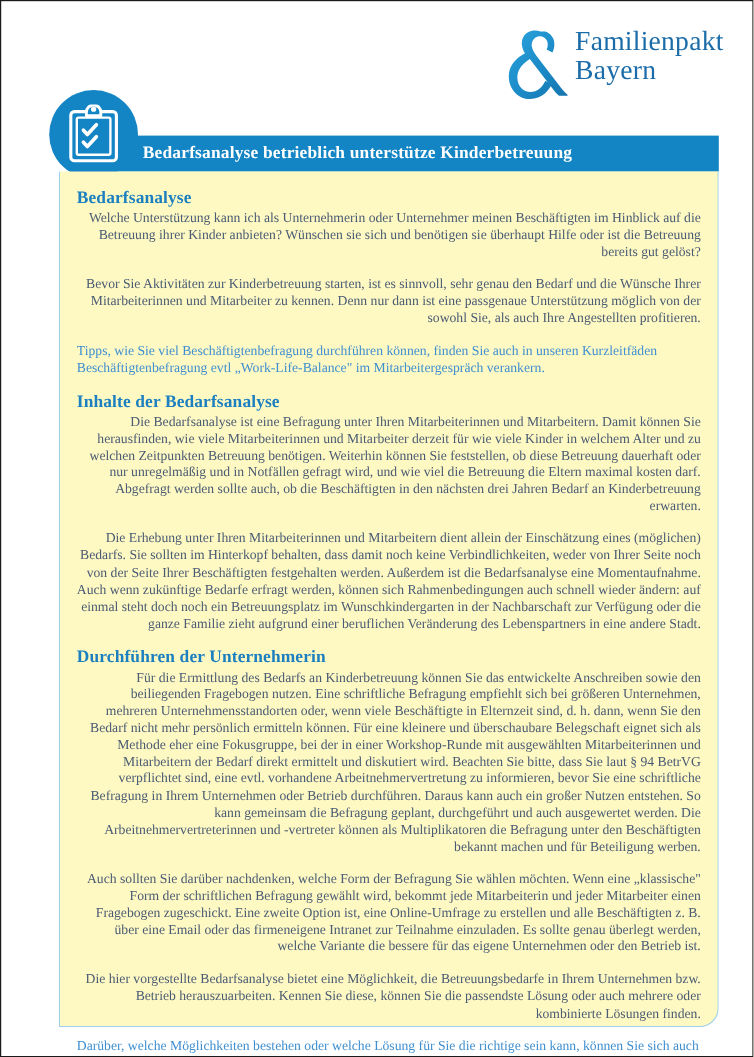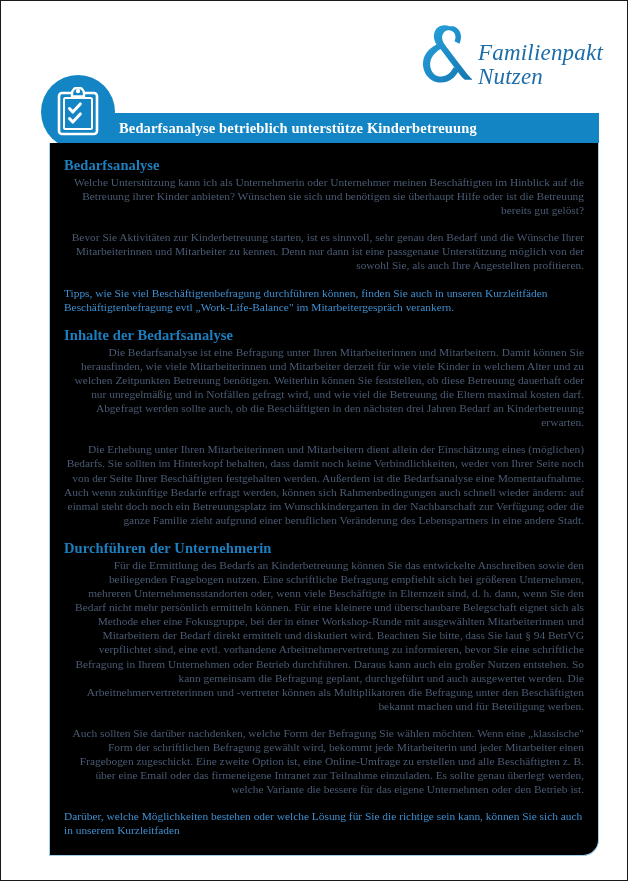--- a/index.html
+++ b/index.html
@@ -23,23 +23,22 @@
     background: #ffffff;
     overflow: hidden;
   }
 
   
   .brand {
     position: absolute;
     top: 22px;
     right: 24px;
     display: flex;
-    align-items: flex-end;
+    align-items: flex-start;
     gap: 6px;
-    font-style: italic;
   }
   .brand-amp {
     width: 58px;
     height: 66px;
     flex: 0 0 auto;
     display: block;
   }
   .brand-words {
     display: flex;
     flex-direction: column;
@@ -95,21 +94,21 @@
     top: 142px;
     width: 550px;
     height: 713px;
     box-sizing: border-box;
     border: 1.5px solid #9fd0ea;
     border-top: none;
     border-top-right-radius: 0;
     border-bottom-right-radius: 16px;
     border-bottom-left-radius: 0;
     padding: 14px 14px 16px 14px;
-    background: #000000;
+    background: #fef9c3;
   }
 
   h2.section-title {
     margin: 0 0 1px 0;
     color: #1b7fc0;
     font-family: "Liberation Serif", "DejaVu Serif", serif;
     font-size: 14.5px;
     font-weight: 700;
     letter-spacing: .1px;
   }
@@ -148,21 +147,21 @@
         <linearGradient id="ampg" x1="0" y1="0" x2="1" y2="1">
           <stop offset="0%" stop-color="#2aa3dd"></stop>
           <stop offset="55%" stop-color="#1b8ac7"></stop>
           <stop offset="100%" stop-color="#1573ab"></stop>
         </linearGradient>
       </defs>
       <path fill="url(#ampg)" d="M35.5 3.2c-5.6-2.2-12.1-.2-14.6 5-2.1 4.4-.9 9.2 1.6 13.2-5.6 3.1-10.6 7.2-12.6 13.4-2.6 8 .4 17.6 7.6 22.1 6.7 4.3 15.8 3.2 21.6-1.9 2.3-2 4-4.5 5.4-7.1l-5-3.7c-1.3 2.6-2.9 5.1-5.2 6.9-4.1 3.3-10.4 3.4-14.3-.2-4.3-3.9-4.9-10.8-2.4-15.8 1.9-3.9 5.3-6.7 8.9-9 3.6 4.8 7.3 9.5 10.9 14.3 3.2 4.2 6.3 8.4 9.6 12.5 1.1 1.4 2.3 2.8 3.8 3.8h8.4c-2.6-1.5-4.6-3.8-6.4-6.1-6.9-8.9-13.6-17.9-20.5-26.8-1.9-2.6-3.9-5.3-4.2-8.6-.3-3.2 1.5-6.6 4.6-7.6 3.1-1.1 6.9.5 8.2 3.5 1 2.3.6 5-.4 7.2l4.9 2.4c1.6-3.4 2.2-7.5.8-11.1-1.1-2.9-3.5-5.2-6.7-6.4z"></path>
     </svg>
     <div class="brand-words">
       <span>Familienpakt</span>
-      <span>Nutzen</span>
+      <span>Bayern</span>
     </div>
   </div>
 
   <div class="header-bar"></div>
   <div class="header-title">Bedarfsanalyse betrieblich unterstütze Kinderbetreuung</div>
 
   <div class="icon-badge">
     <svg width="44" height="50" viewBox="0 0 44 50">
       <rect x="3" y="6" width="38" height="41" rx="3" ry="3" fill="none" stroke="#ffffff" stroke-width="2.6"></rect>
       <rect x="8" y="11" width="28" height="31" rx="1.5" ry="1.5" fill="none" stroke="#ffffff" stroke-width="2"></rect>
@@ -180,16 +179,17 @@
     <p class="body">Bevor Sie Aktivitäten zur Kinderbetreuung starten, ist es sinnvoll, sehr genau den Bedarf und die Wünsche Ihrer Mitarbeiterinnen und Mitarbeiter zu kennen. Denn nur dann ist eine passgenaue Unterstützung möglich von der sowohl Sie, als auch Ihre Angestellten profitieren.</p>
     <p class="link-note"><span>Tipps, wie Sie viel Beschäftigtenbefragung durchführen können, finden Sie auch in unseren Kurzleitfäden </span><span class="lnk">Beschäftigtenbefragung</span><span> evtl </span><span class="lnk">„Work-Life-Balance" im Mitarbeitergespräch verankern</span><span>.</span></p>
 
     <h2 class="section-title spaced">Inhalte der Bedarfsanalyse</h2>
     <p class="body">Die Bedarfsanalyse ist eine Befragung unter Ihren Mitarbeiterinnen und Mitarbeitern. Damit können Sie herausfinden, wie viele Mitarbeiterinnen und Mitarbeiter derzeit für wie viele Kinder in welchem Alter und zu welchen Zeitpunkten Betreuung benötigen. Weiterhin können Sie feststellen, ob diese Betreuung dauerhaft oder nur unregelmäßig und in Notfällen gefragt wird, und wie viel die Betreuung die Eltern maximal kosten darf. Abgefragt werden sollte auch, ob die Beschäftigten in den nächsten drei Jahren Bedarf an Kinderbetreuung erwarten.</p>
     <p class="body">Die Erhebung unter Ihren Mitarbeiterinnen und Mitarbeitern dient allein der Einschätzung eines (möglichen) Bedarfs. Sie sollten im Hinterkopf behalten, dass damit noch keine Verbindlichkeiten, weder von Ihrer Seite noch von der Seite Ihrer Beschäftigten festgehalten werden. Außerdem ist die Bedarfsanalyse eine Momentaufnahme. Auch wenn zukünftige Bedarfe erfragt werden, können sich Rahmenbedingungen auch schnell wieder ändern: auf einmal steht doch noch ein Betreuungsplatz im Wunschkindergarten in der Nachbarschaft zur Verfügung oder die ganze Familie zieht aufgrund einer beruflichen Veränderung des Lebenspartners in eine andere Stadt.</p>
 
     <h2 class="section-title spaced">Durchführen der Unternehmerin</h2>
     <p class="body">Für die Ermittlung des Bedarfs an Kinderbetreuung können Sie das entwickelte Anschreiben sowie den beiliegenden Fragebogen nutzen. Eine schriftliche Befragung empfiehlt sich bei größeren Unternehmen, mehreren Unternehmensstandorten oder, wenn viele Beschäftigte in Elternzeit sind, d. h. dann, wenn Sie den Bedarf nicht mehr persönlich ermitteln können. Für eine kleinere und überschaubare Belegschaft eignet sich als Methode eher eine Fokusgruppe, bei der in einer Workshop-Runde mit ausgewählten Mitarbeiterinnen und Mitarbeitern der Bedarf direkt ermittelt und diskutiert wird. Beachten Sie bitte, dass Sie laut § 94 BetrVG verpflichtet sind, eine evtl. vorhandene Arbeitnehmervertretung zu informieren, bevor Sie eine schriftliche Befragung in Ihrem Unternehmen oder Betrieb durchführen. Daraus kann auch ein großer Nutzen entstehen. So kann gemeinsam die Befragung geplant, durchgeführt und auch ausgewertet werden. Die Arbeitnehmervertreterinnen und -vertreter können als Multiplikatoren die Befragung unter den Beschäftigten bekannt machen und für Beteiligung werben.</p>
     <p class="body">Auch sollten Sie darüber nachdenken, welche Form der Befragung Sie wählen möchten. Wenn eine „klassische" Form der schriftlichen Befragung gewählt wird, bekommt jede Mitarbeiterin und jeder Mitarbeiter einen Fragebogen zugeschickt. Eine zweite Option ist, eine Online-Umfrage zu erstellen und alle Beschäftigten z. B. über eine Email oder das firmeneigene Intranet zur Teilnahme einzuladen. Es sollte genau überlegt werden, welche Variante die bessere für das eigene Unternehmen oder den Betrieb ist.</p>
+    <p class="body">Die hier vorgestellte Bedarfsanalyse bietet eine Möglichkeit, die Betreuungsbedarfe in Ihrem Unternehmen bzw. Betrieb herauszuarbeiten. Kennen Sie diese, können Sie die passendste Lösung oder auch mehrere oder kombinierte Lösungen finden.</p>
     <p class="link-note"><span>Darüber, welche Möglichkeiten bestehen oder welche Lösung für Sie die richtige sein kann, können Sie sich auch in unserem Kurzleitfaden </span></p>
 
   </div>
 </div>
 
 </body></html>

